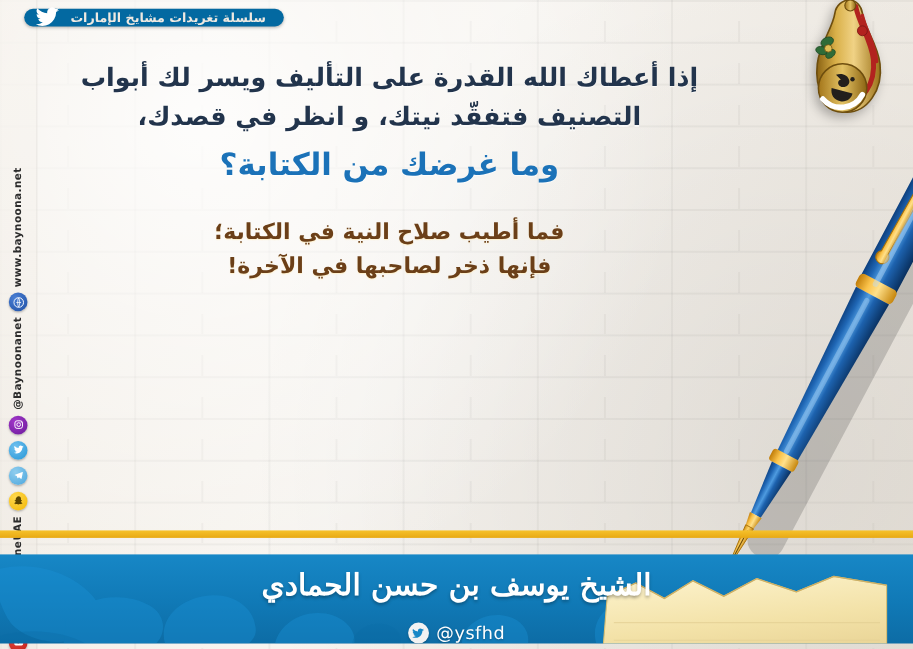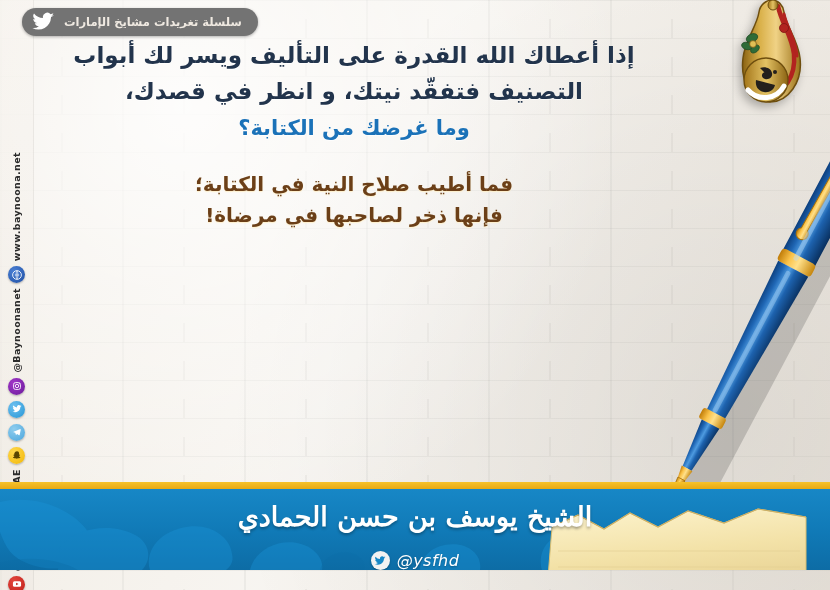--- a/index.html
+++ b/index.html
@@ -90,23 +90,23 @@
   .ic-tw   { background: radial-gradient(circle at 35% 30%, #6fc0ef, #2596d6); }
   .ic-tg   { background: radial-gradient(circle at 35% 30%, #8fcdee, #4ba6dd); }
   .ic-sc   { background: radial-gradient(circle at 35% 30%, #ffd84d, #f2b705); color: #5a4500; }
   .ic-yt   { background: radial-gradient(circle at 35% 30%, #e2453c, #c1201a); }
   .rail-icon svg { width: 10px; height: 10px; display: block; }
 
   
   .badge {
     position: absolute;
     left: 22px; top: 8px;
-    height: 28px;
+    height: 16px;
     padding: 0 16px 0 42px;
-    background: #737373;
+    background: #0369a1;
     color: #efe9e1;
     border-radius: 15px;
     display: flex;
     align-items: center;
     font-size: 11.5px;
     font-weight: bold;
     direction: rtl;
     letter-spacing: 0.2px;
     box-shadow: 0 1px 3px rgba(0,0,0,0.3);
     z-index: 6;
@@ -135,38 +135,38 @@
     position: absolute;
     left: 652px; top: 132px;
     width: 200px; height: 420px;
     z-index: 4;
   }
   .pen svg { width: 100%; height: 100%; display: block; overflow: visible; }
 
   
   .content {
     position: absolute;
-    left: 44px; top: 38px;
+    left: 44px; top: 54px;
     width: 620px;
     direction: rtl;
     text-align: center;
     z-index: 3;
   }
   .para {
     font-family: "DejaVu Sans", "Liberation Sans", sans-serif;
     color: #22344c;
     font-weight: bold;
     font-size: 23px;
     line-height: 1.55;
     text-align: center;
     text-shadow: 0 1px 0 rgba(255,255,255,0.65);
   }
   .para-1 { padding: 0 14px; }
   .highlight {
-    font-size: 21px;
+    font-size: 28px;
     font-weight: bold;
     color: #1b72b8;
     line-height: 1.5;
     margin: 4px 0 6px;
     text-shadow: 0 1px 1px rgba(255,255,255,0.8);
   }
   .para-2 { padding: 0 4px; margin-top: 2px; }
   .gold {
     margin-top: 24px;
     font-size: 20px;
@@ -185,21 +185,21 @@
     overflow: hidden;
   }
   .footer-stripe {
     position: absolute;
     left: 0; top: 0;
     width: 100%; height: 7px;
     background: linear-gradient(180deg, #f6c22c, #e8a913);
   }
   .footer-body {
     position: absolute;
-    left: 0; top: 7px;
+    left: 0; top: 22px;
     width: 100%; height: 81px;
     background: linear-gradient(180deg, #1787c6 0%, #1079b6 55%, #0d6ca5 100%);
     overflow: hidden;
   }
   .footer-flora {
     position: absolute;
     inset: 0;
     opacity: 0.5;
   }
   .footer-flora svg { width: 100%; height: 100%; display: block; }
@@ -232,21 +232,20 @@
     background: #f2f2f2;
     display: flex; align-items: center; justify-content: center;
     box-shadow: 0 1px 2px rgba(0,0,0,0.25);
   }
   .handle-icon svg { width: 12px; height: 12px; fill: #1787c6; }
   .handle-text {
     color: #fff;
     font-size: 16px;
     letter-spacing: 0.5px;
     text-shadow: 0 1px 2px rgba(0,0,0,0.25);
-    font-style: italic;
   }
 
   
   .paper {
     position: absolute;
     right: 22px; top: 18px;
     width: 270px; height: 96px;
     z-index: 2;
   }
   .paper svg { width: 100%; height: 100%; display: block; }
@@ -398,21 +397,21 @@
         <rect x="97" y="130" width="5" height="160" rx="2.5" fill="#bcdcf7" opacity="0.38"></rect>
       </g>
     </svg>
   </div>
 
   <div class="content">
     <div class="para para-1">إذا أعطاك الله القدرة على التأليف ويسر لك أبواب التصنيف فتفقّد نيتك، و انظر في قصدك،</div>
     <div class="highlight">وما غرضك من الكتابة؟</div>
     <div class="gold">
       <div>فما أطيب صلاح النية في الكتابة؛</div>
-      <div>فإنها ذخر لصاحبها في مرضاة!</div>
+      <div>فإنها ذخر لصاحبها في الآخرة!</div>
     </div>
   </div>
 
   <div class="footer">
     <div class="footer-stripe"></div>
     <div class="footer-body">
       <div class="footer-flora">
         <svg viewBox="0 0 830 101" preserveAspectRatio="none" aria-hidden="true">
           <g fill="#1b94d8" opacity="0.75">
             <path d="M-10 20c40-18 80 4 96 30 8 14 4 34-12 44-20 12-52 2-64-16-10-16-14-44-20-58z"></path>

